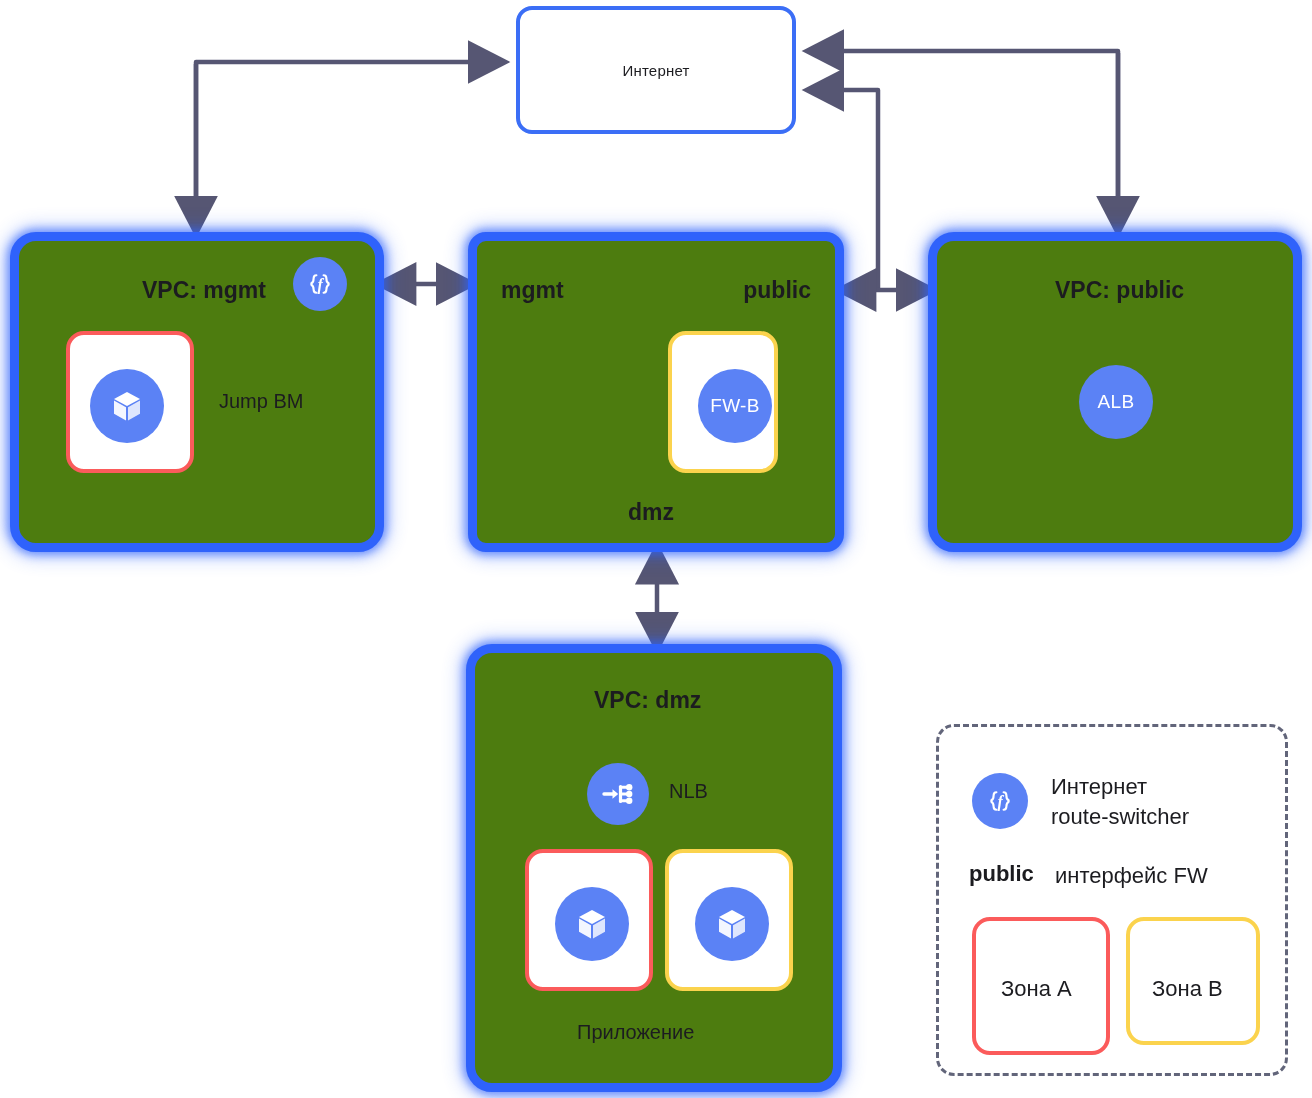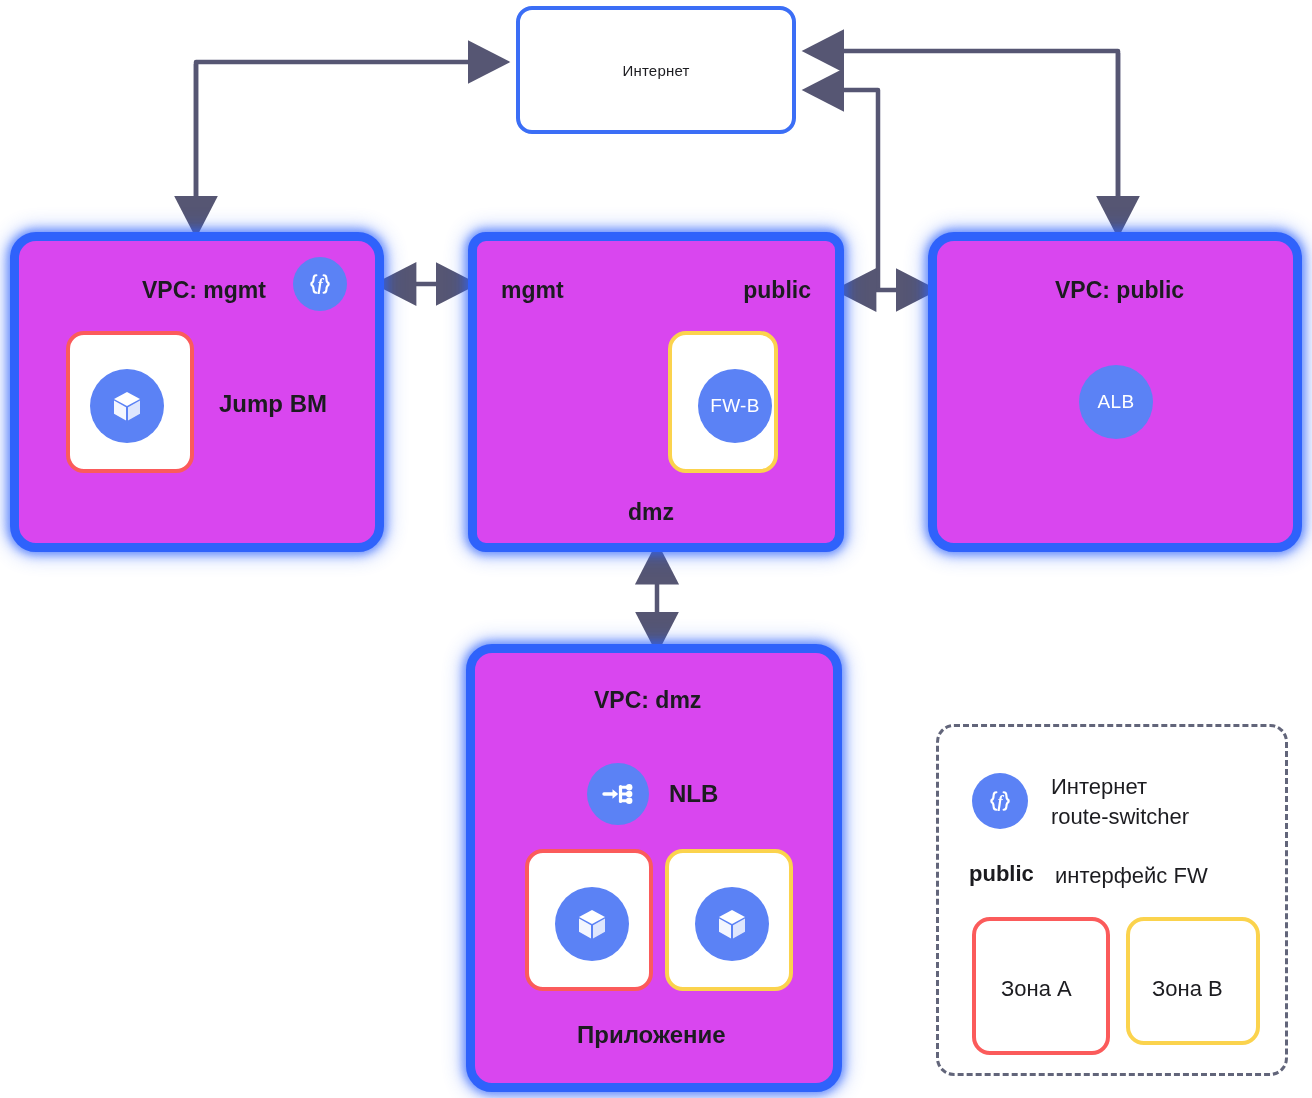--- a/index.html
+++ b/index.html
@@ -22,21 +22,21 @@
     left: 0; top: 0;
     width: 1312px; height: 1098px;
     pointer-events: none;
     z-index: 5;
   }
 
   
   .vpc {
     position: absolute;
     box-sizing: border-box;
-    background: #d946ef;
+    background: #4d7c0f;
     border: 9px solid #2f62fb;
     border-radius: 26px;
     box-shadow: 0 0 9px 3px rgba(47,98,251,0.62),
                 0 0 18px 6px rgba(47,98,251,0.30);
     z-index: 10;
   }
   .inet {
     position: absolute;
     box-sizing: border-box;
     background: #ffffff;
@@ -63,24 +63,23 @@
   }
   .subnet-label {
     position: absolute;
     font-size: 23px;
     font-weight: bold;
     color: #1c1c20;
     white-space: nowrap;
   }
   .plain-label {
     position: absolute;
-    font-size: 24px;
-    color: #1c1c20;
-    white-space: nowrap;
-    font-weight: bold;
+    font-size: 20px;
+    color: #1c1c20;
+    white-space: nowrap;
   }
 
   
   .zone {
     position: absolute;
     box-sizing: border-box;
     background: #ffffff;
     border-radius: 18px;
     border-width: 4px;
     border-style: solid;

